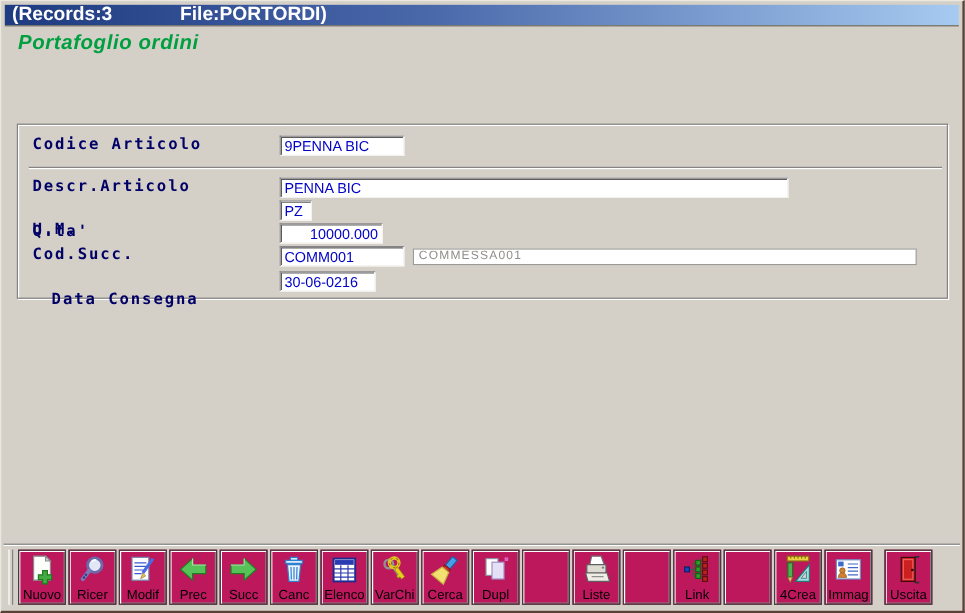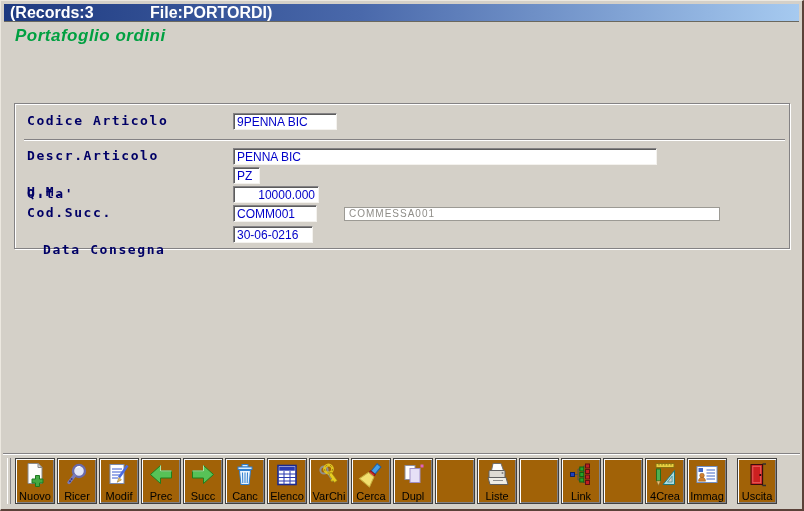--- a/index.html
+++ b/index.html
@@ -56,21 +56,21 @@
   }
   .toolbar{
     position:absolute;left:6px;top:457px;height:46px;
     display:flex;gap:2px;align-items:stretch;
   }
   .gripper{
     width:4px;height:46px;margin-right:2px;
     border-left:1px solid #ffffff;border-right:1px solid #848284;
   }
   .tb-btn{
-    width:40px;height:46px;background:#a16207;
+    width:40px;height:46px;background:#be185d;
     border:1px solid #404040;
     box-shadow:inset 1px 1px 0 #ffffff, inset -1px -1px 0 #848284;
     display:flex;flex-direction:column;align-items:center;
     justify-content:flex-end;padding:1px 0 1px;cursor:default;
   }
   .tb-btn .ic{flex:1;display:flex;align-items:center;justify-content:center;}
   .tb-btn .lbl{
     font-size:11px;line-height:12px;color:#000000;white-space:nowrap;
     font-family:"Liberation Sans",sans-serif;
   }
@@ -98,22 +98,22 @@
     <div class="fld-label" style="top:44px;">Descr.Articolo</div>
     <input class="edit" style="left: 218px; top: 44px; width: 424px;" value="PENNA BIC">
 
     <div class="fld-label" style="top:80px;">U.M.</div>
     <input class="edit" style="left: 218px; top: 63px; width: 27px;" value="PZ">
 
     <div class="fld-label" style="top:82px;">Q.ta'</div>
     <input class="edit num" style="left: 218px; top: 82px; width: 86px;" value="10000.000">
 
     <div class="fld-label" style="top:101px;">Cod.Succ.</div>
-    <input class="edit" style="left: 218px; top: 101px; width: 84px;" value="COMM001">
-    <div class="ro-field" style="left:329px;top:103px;width:376px;">COMMESSA001</div>
+    <input class="edit" style="left: 218px; top: 101px; width: 104px;" value="COMM001">
+    <div class="ro-field" style="left:329px;top:103px;width:420px;">COMMESSA001</div>
 
     <div class="fld-label" style="top:138px;padding-left:16px;">Data Consegna</div>
     <input class="edit" style="left: 218px; top: 122px; width: 80px;" value="30-06-0216">
 
   </div>
 
   <div class="tb-sep"></div>
 
   <div class="toolbar">
     <div class="gripper"></div>

